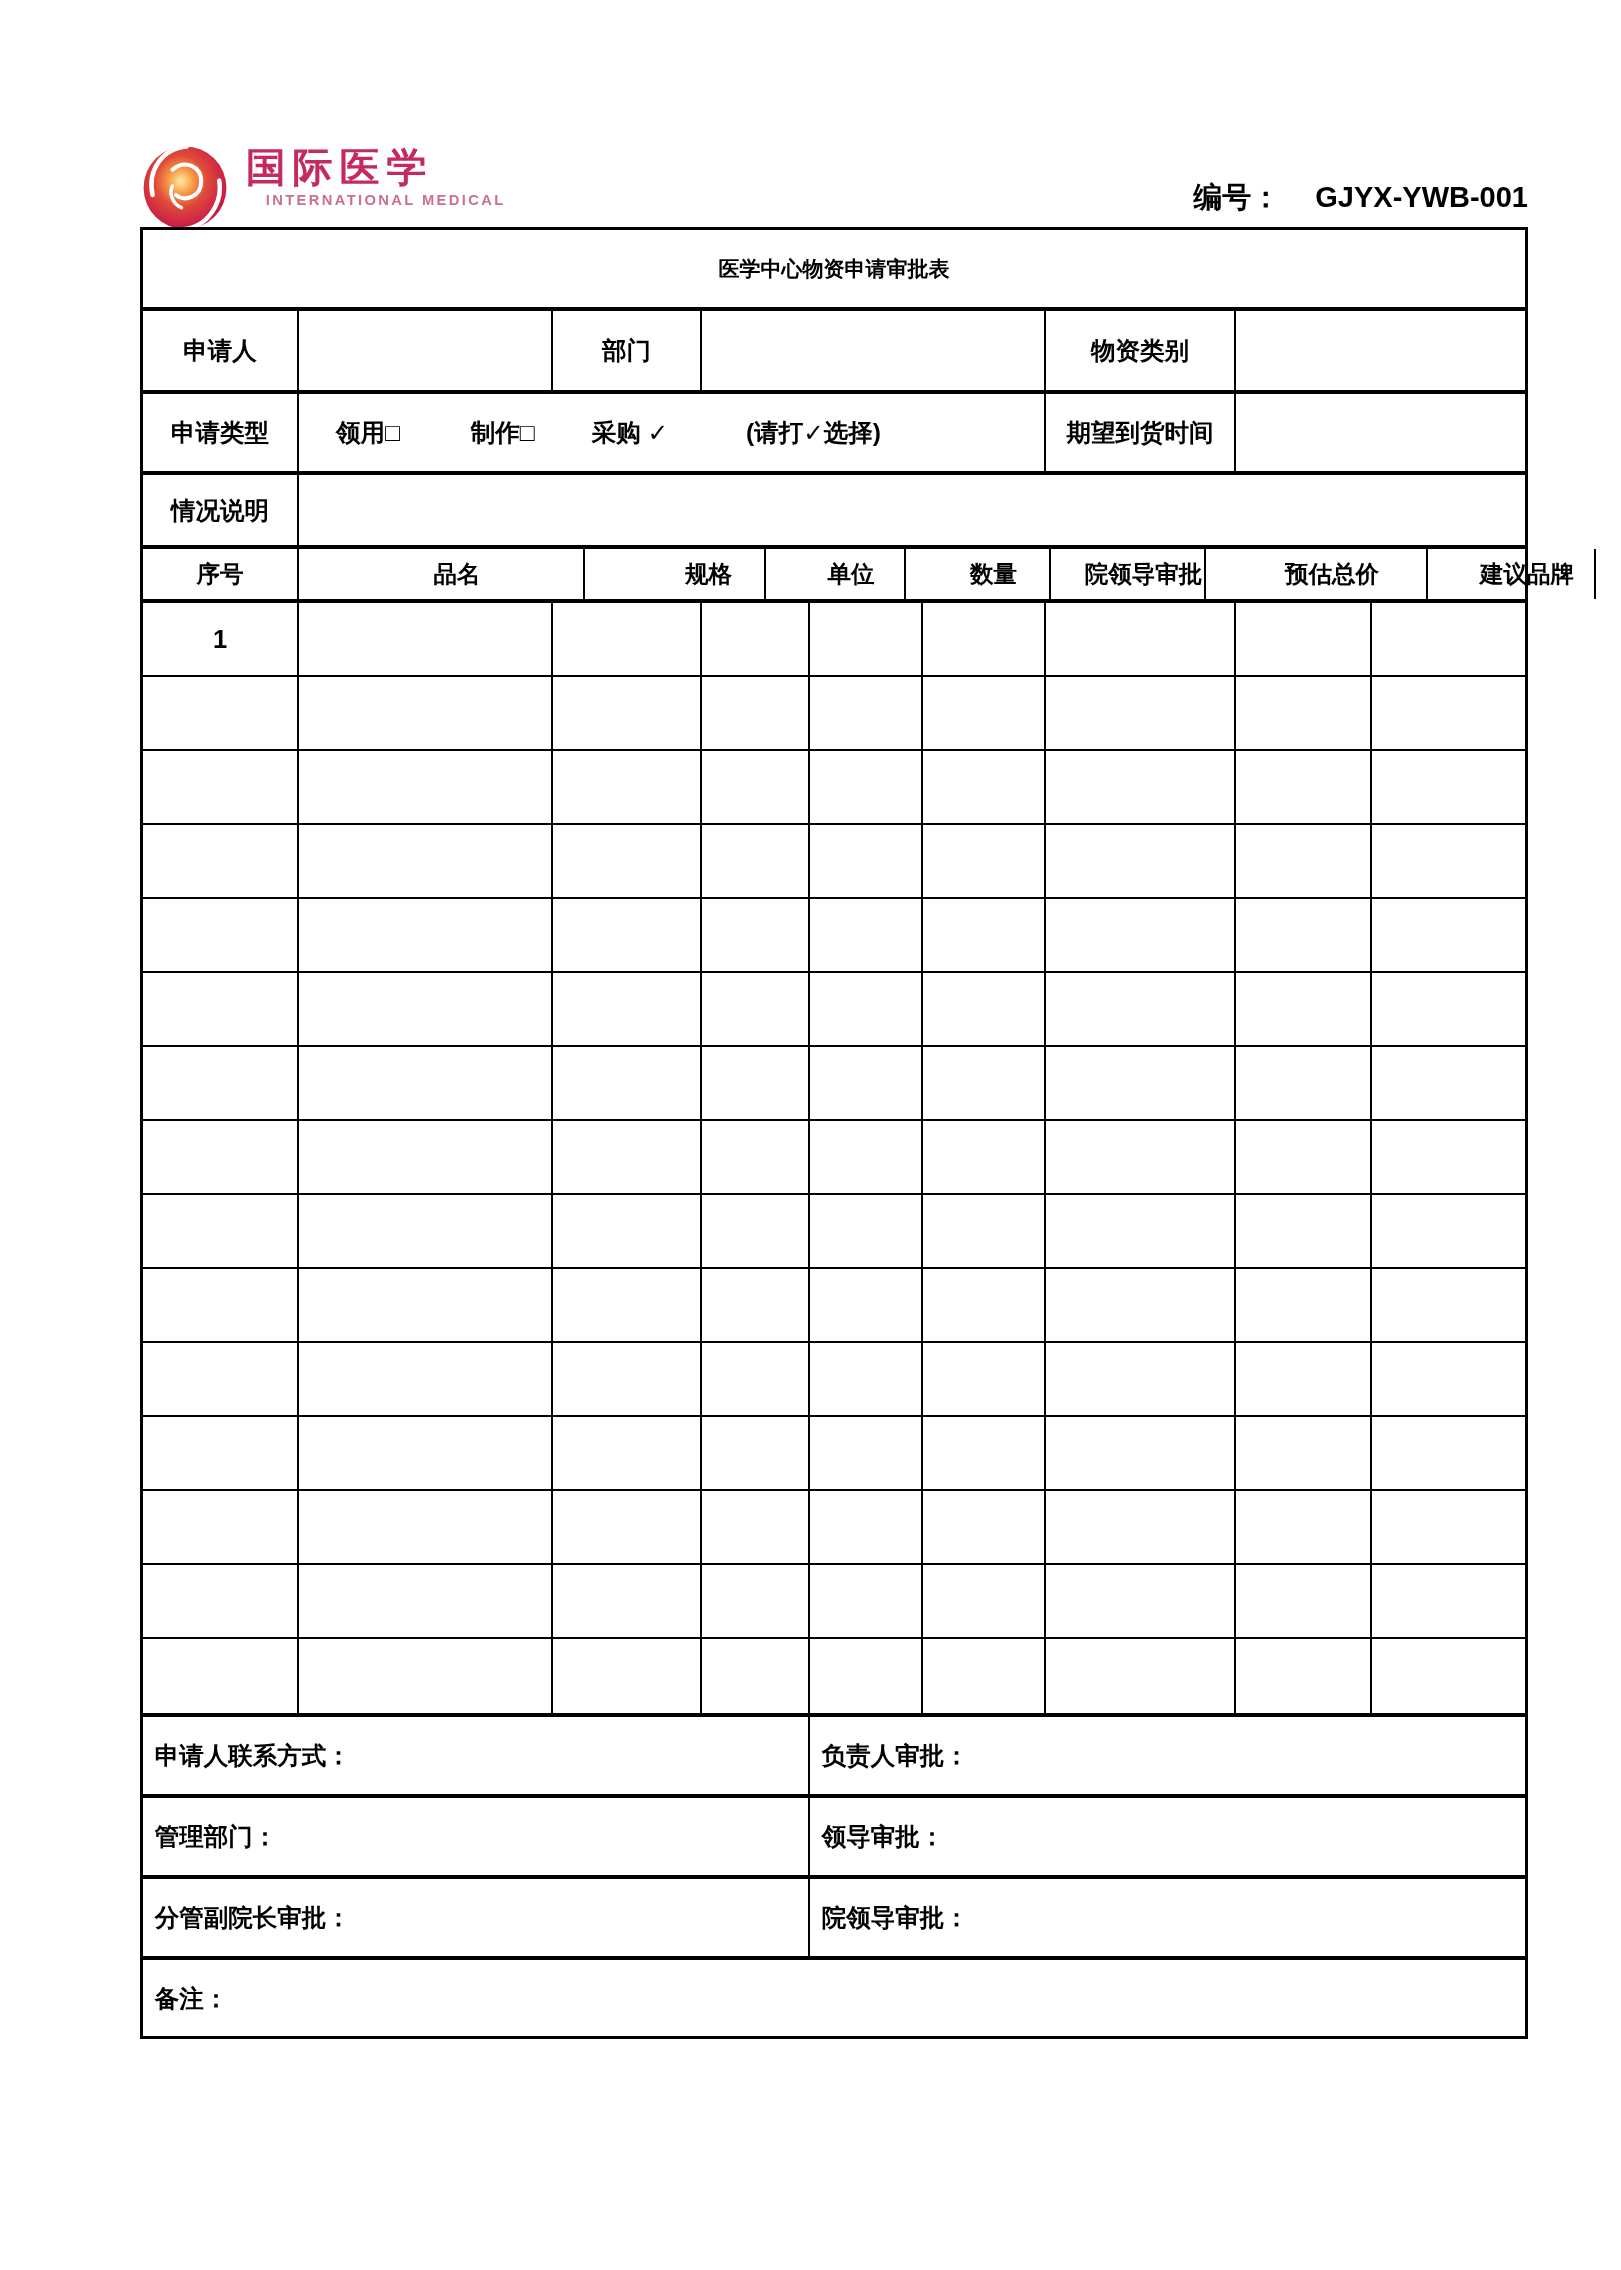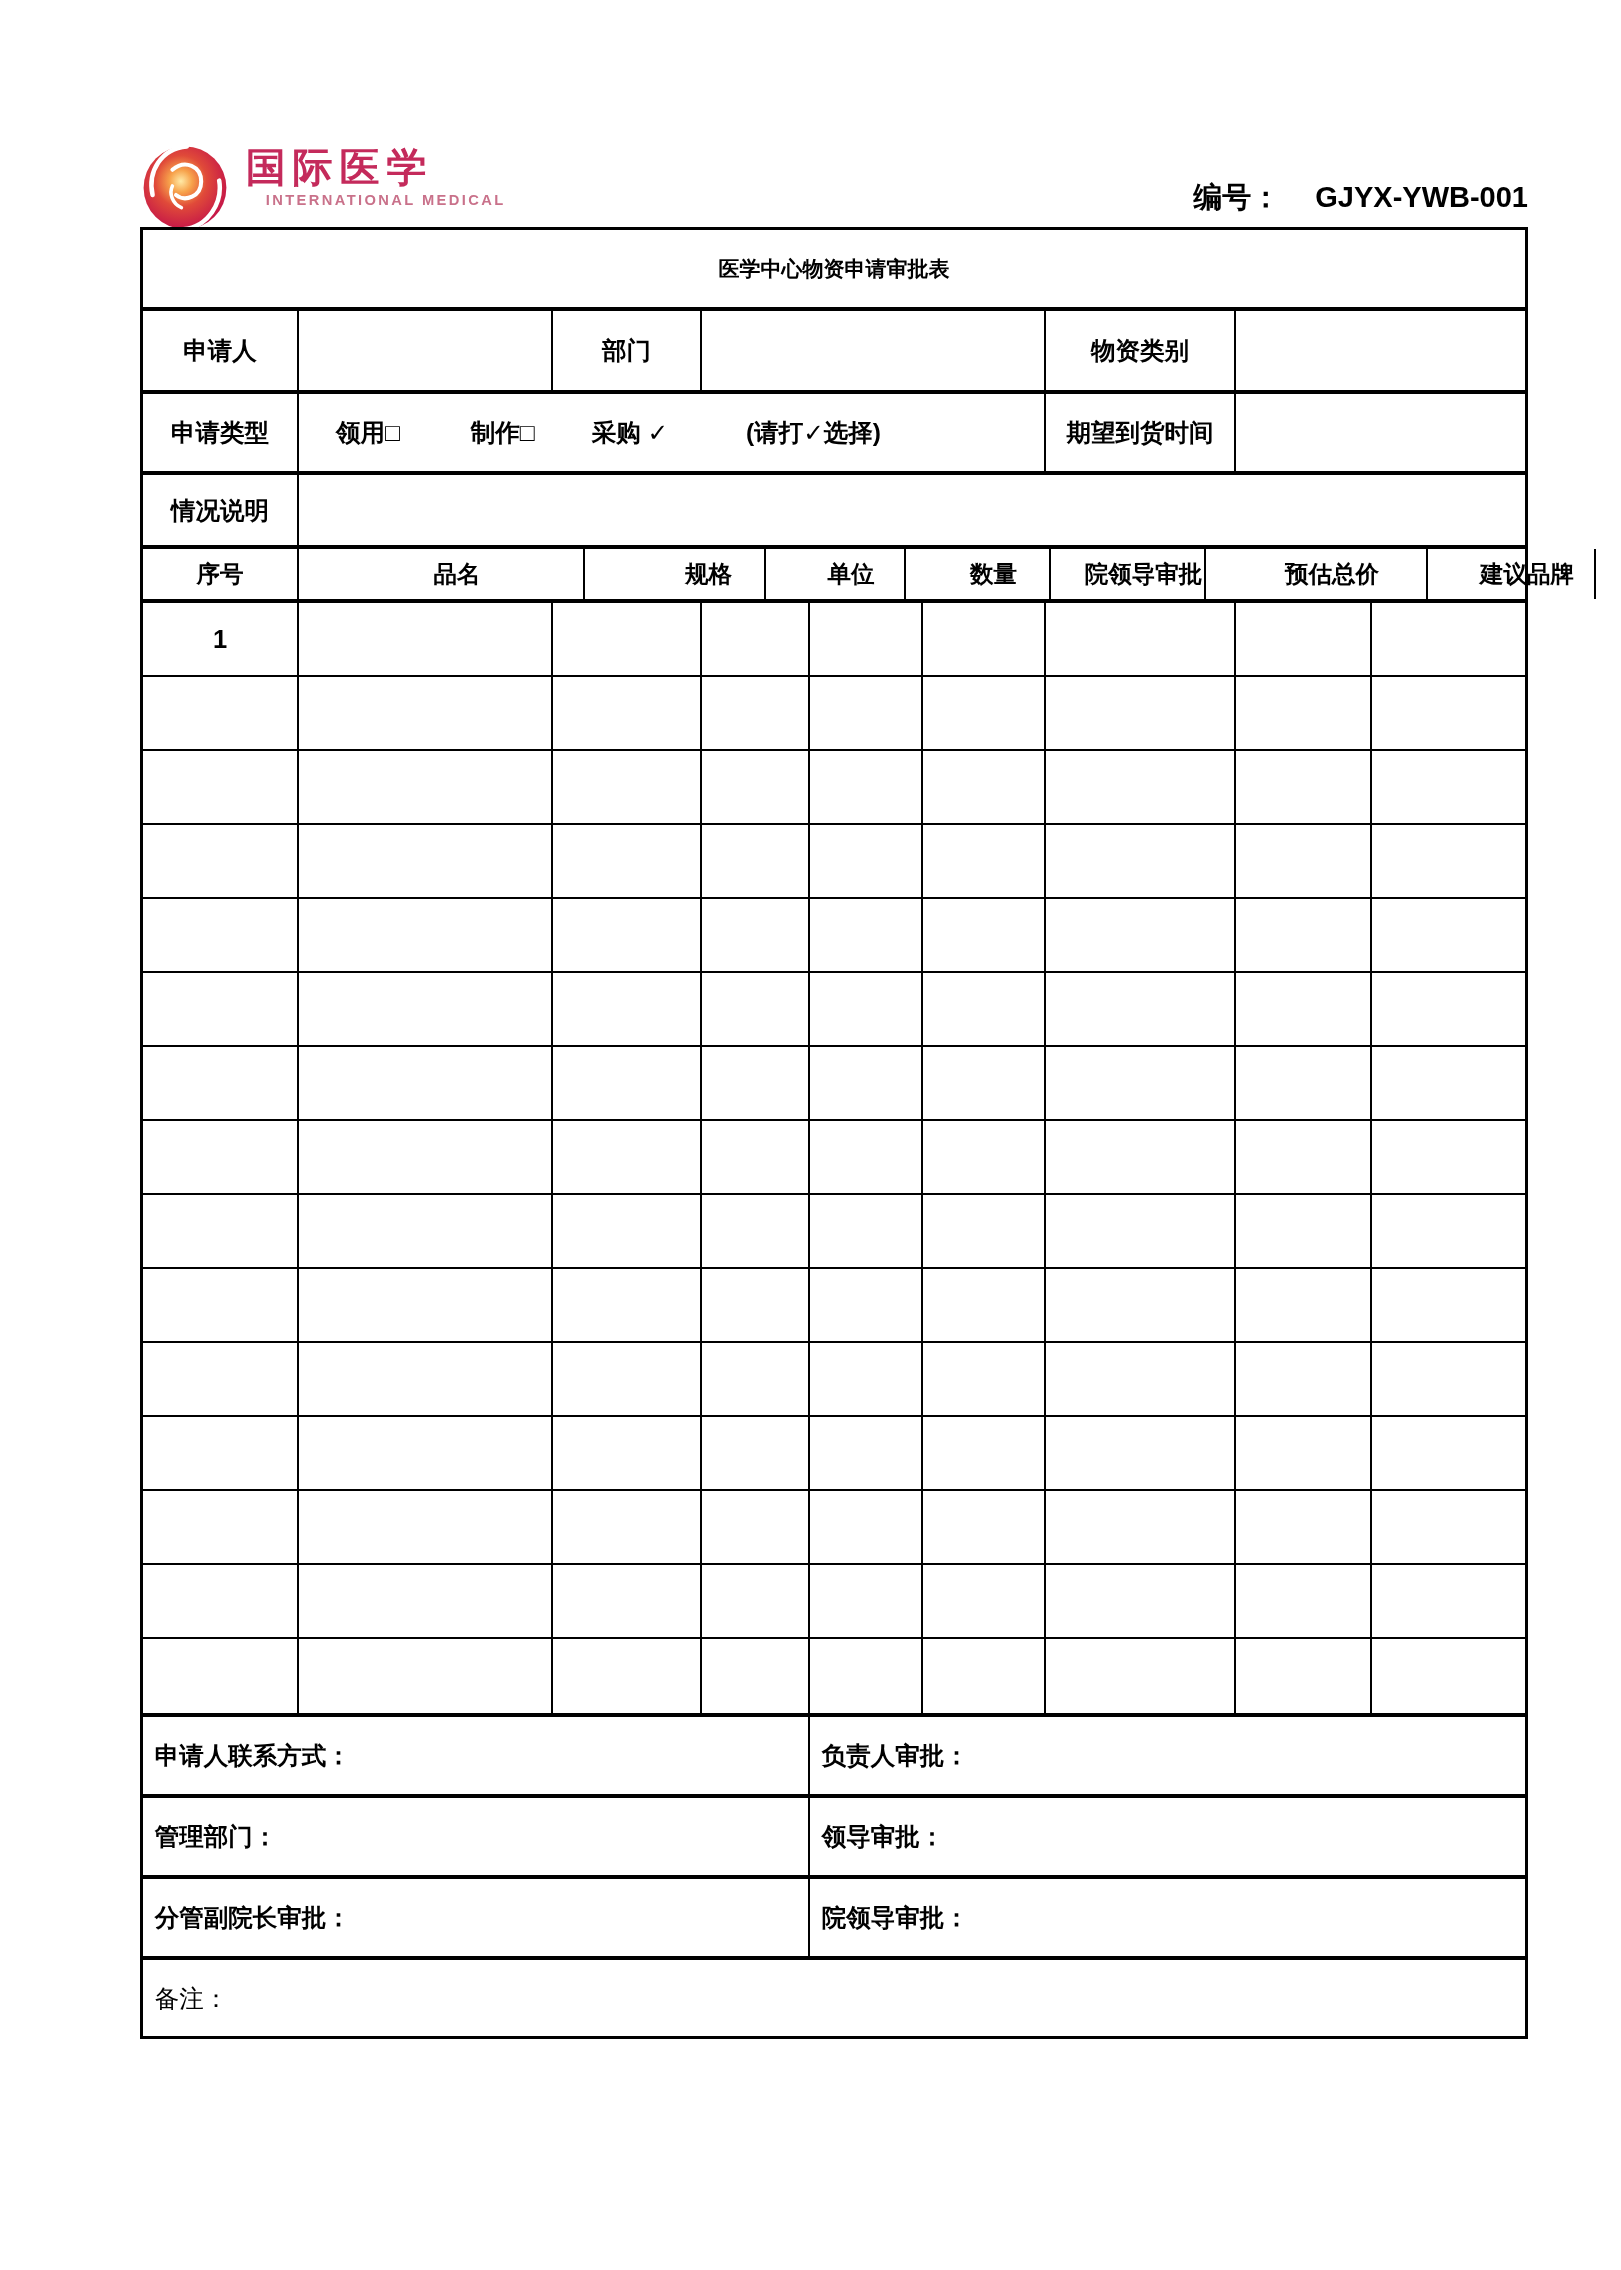--- a/index.html
+++ b/index.html
@@ -56,21 +56,21 @@
   .irow{display:flex;height:74px;border-bottom:2.9px solid #000;box-sizing:border-box;}
   .irow:last-child{border-bottom:none;}
   .items-wrap{border-bottom:4.9px solid #000;}
   .irow .c{font-size:25.5px;}
   
   .frow{display:flex;height:81px;border-bottom:4.9px solid #000;box-sizing:border-box;}
   .fc{box-sizing:border-box;display:flex;align-items:center;padding-left:11.8px;font-weight:bold;font-size:24.5px;}
   .fc-left{width:667px;flex:none;border-right:2px solid #000;}
   .fc-right{flex:1;}
   .note-row{height:76px;border-bottom:none;}
-  .note-row .fc-full{flex:1;display:flex;align-items:center;padding-left:11.8px;font-weight:normal;font-size:24.5px;}
+  .note-row .fc-full{flex:1;display:flex;align-items:center;padding-left:11.8px;font-weight:bold;font-size:24.5px;}
 </style>
 </head>
 <body>
 
 <div class="sheet">
 
   <div class="brand">
     <div class="brand-icon">
       <svg viewBox="0 0 100 100" width="90" height="90">
         <defs>

